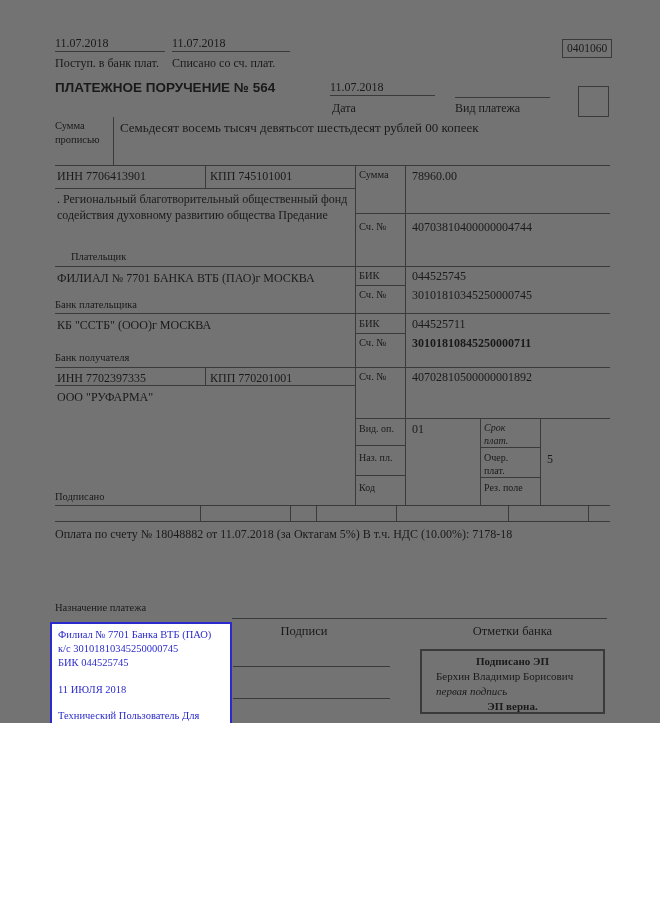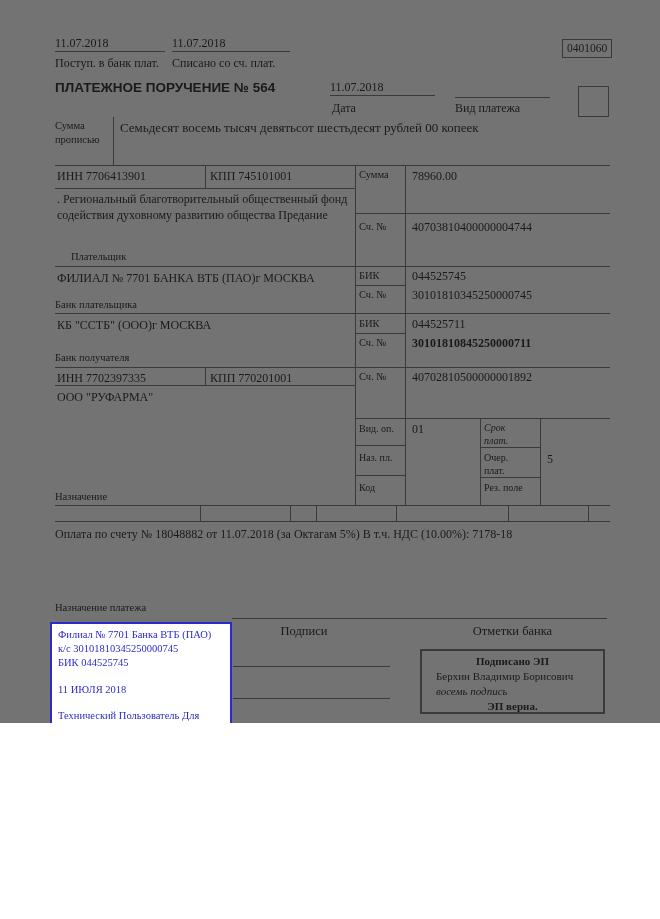--- a/index.html
+++ b/index.html
@@ -118,21 +118,21 @@
     <div>плат.</div>
   </div>
   <div class="abs mini" style="left:359px;top:452px;">Наз. пл.</div>
   <div class="abs mini" style="left:484px;top:452px;">
     <div>Очер.</div>
     <div>плат.</div>
   </div>
   <div class="abs val" style="left:547px;top:452px;">5</div>
   <div class="abs mini" style="left:359px;top:482px;">Код</div>
   <div class="abs mini" style="left:484px;top:482px;">Рез. поле</div>
-  <div class="abs lbl" style="left:55px;top:491px;">Назначение</div>
+  <div class="abs lbl" style="left:55px;top:491px;">Подписано</div>
 
   <div class="abs val" style="left:55px;top:527px;">Оплата по счету № 18048882 от 11.07.2018 (за Октагам 5%) В т.ч. НДС (10.00%): 7178-18</div>
   <div class="abs lbl" style="left:55px;top:602px;">Назначение платежа</div>
 
   <div class="hl" style="left:232px;top:618px;width:375px;"></div>
   <div class="abs" style="left:229px;top:624px;width:150px;font-size:12.5px;text-align:center;">Подписи</div>
   <div class="abs" style="left:420px;top:624px;width:185px;font-size:12.5px;text-align:center;">Отметки банка</div>
   <div class="hl" style="left:233px;top:666px;width:157px;"></div>
   <div class="hl" style="left:233px;top:698px;width:157px;"></div>
 
@@ -142,17 +142,17 @@
     <div>БИК 044525745</div>
     <div style="margin-top:13px;">11 ИЮЛЯ 2018</div>
     <div style="margin-top:13px;">Технический Пользователь Для</div>
     <div>Зод</div>
     <div>Документ принят электронно</div>
   </div>
 
   <div class="abs epbox" style="left:420px;top:649px;width:185px;height:65px;">
     <div class="b ctr">Подписано ЭП</div>
     <div>Берхин Владимир Борисович</div>
-    <div class="i">восемь подпись</div>
+    <div class="i">первая подпись</div>
     <div class="b ctr">ЭП верна.</div>
   </div>
 
 </div>
 
 </body></html>

